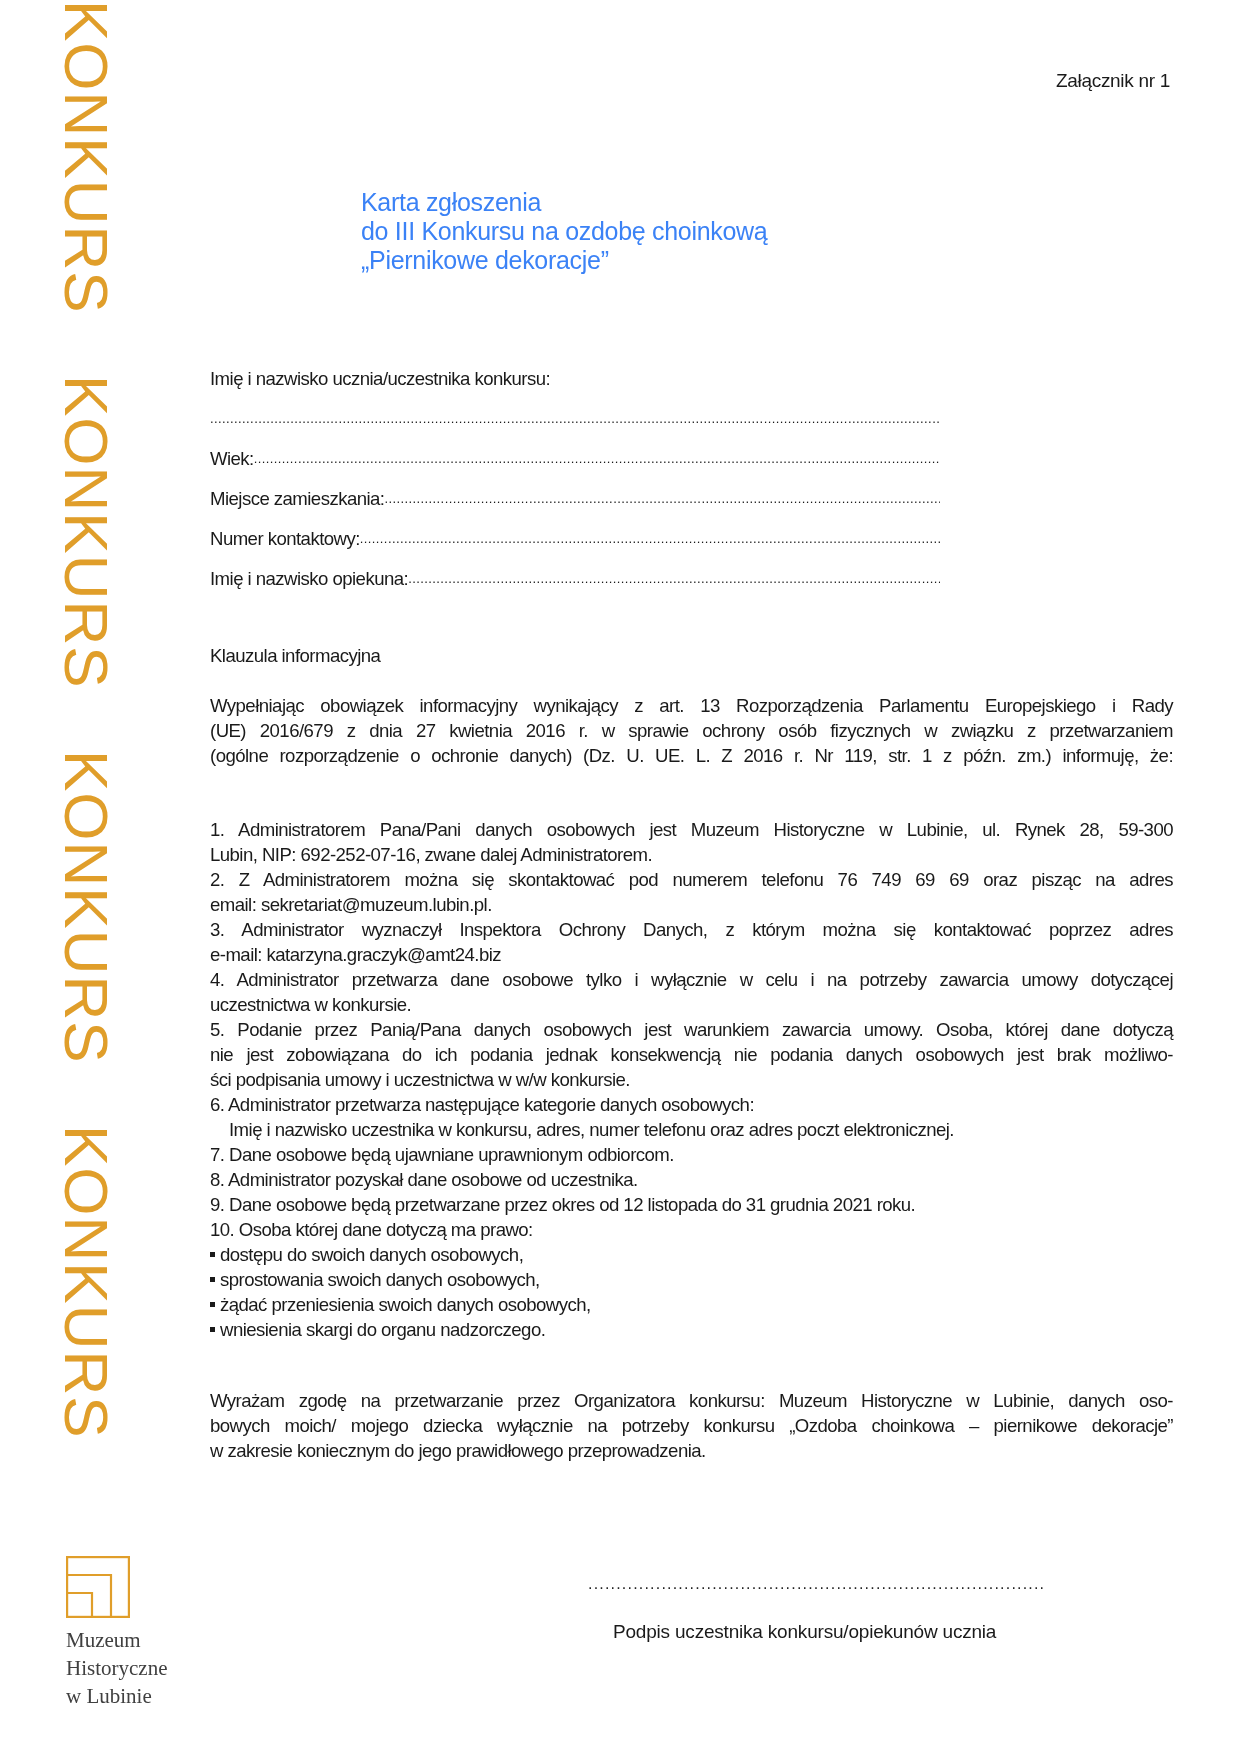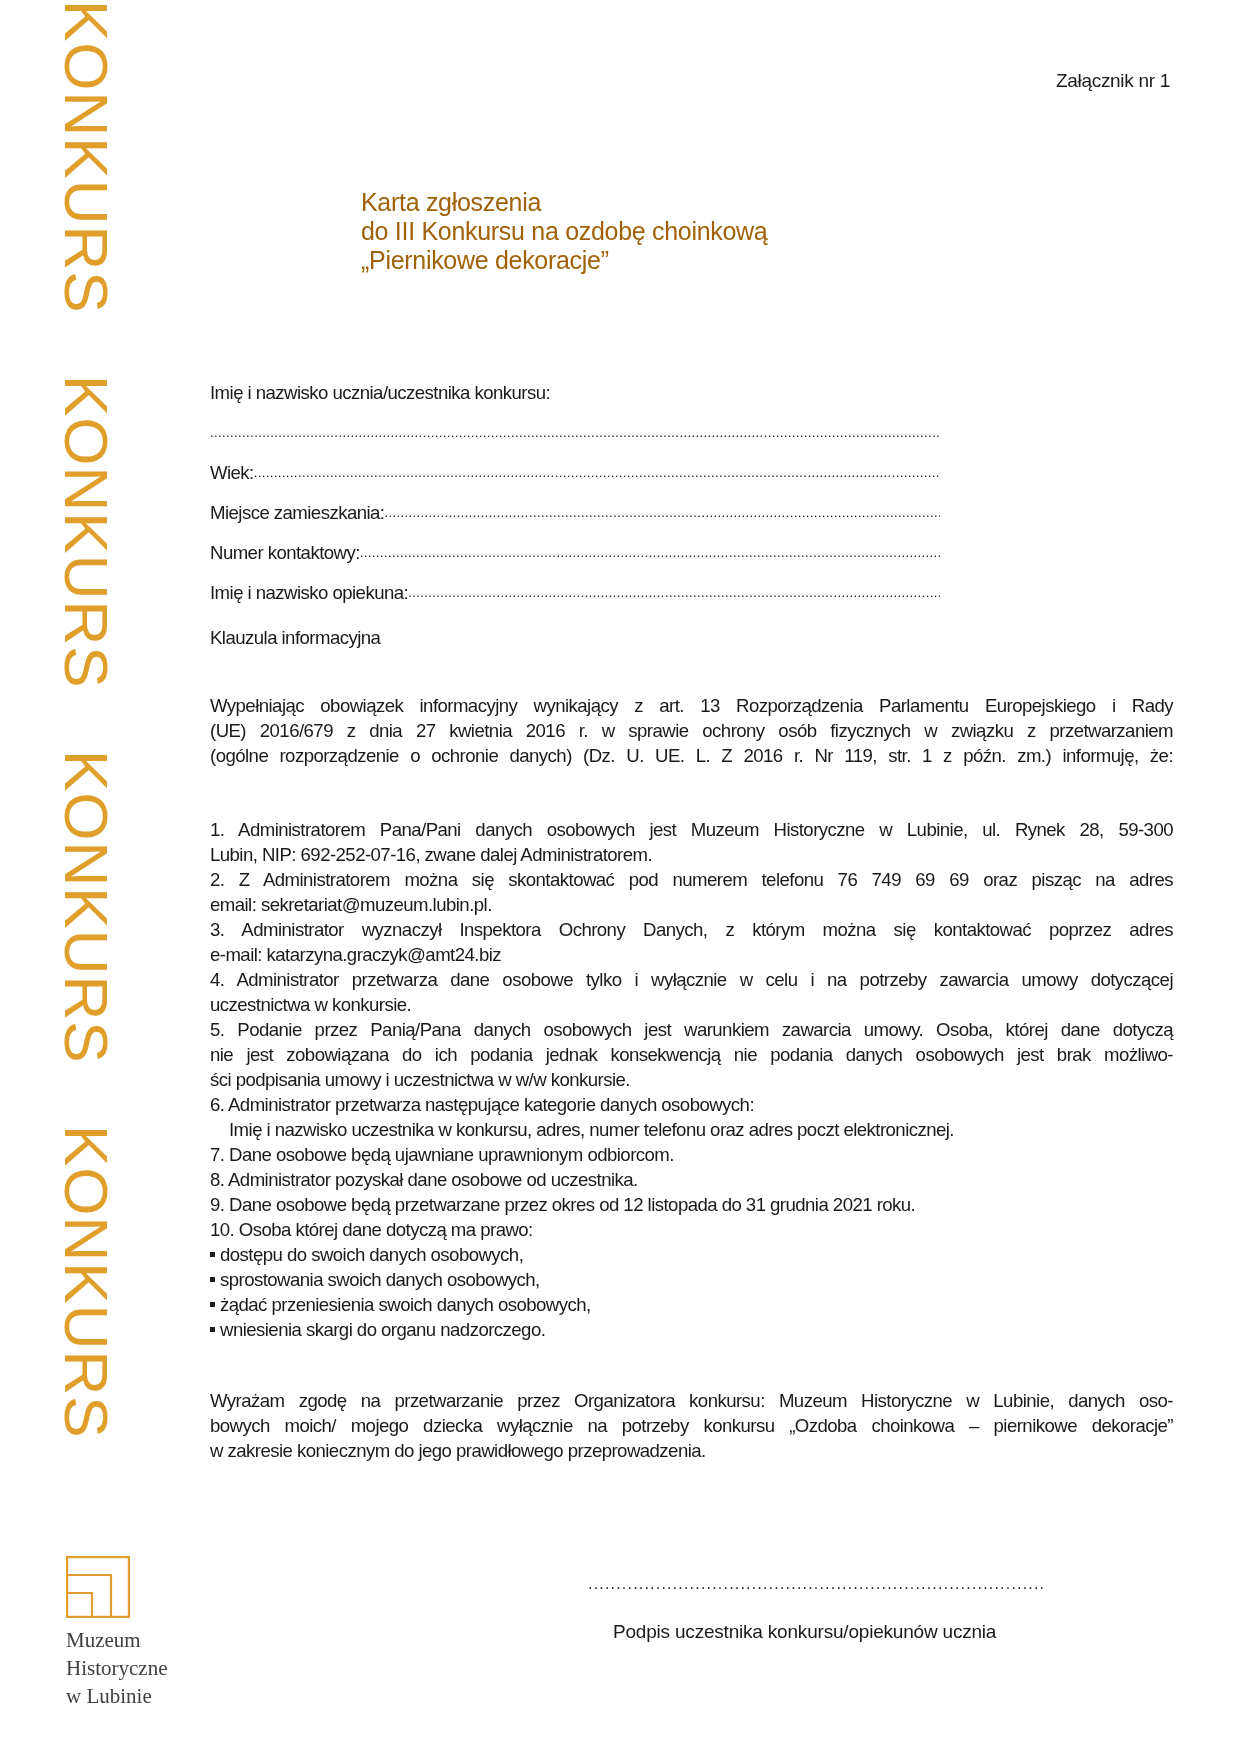--- a/index.html
+++ b/index.html
@@ -13,31 +13,31 @@
           font-family: "Liberation Sans", sans-serif; font-weight: 400; }
   .band span { display: inline-block; width: 375px; letter-spacing: 1px; }
 
   
   .logo { position: absolute; left: 66px; top: 1556px; width: 64px; height: 62px; }
   .logo-text { position: absolute; left: 66px; top: 1626px; color: #404040;
                font-family: "Liberation Serif", serif; font-size: 21px; line-height: 28px; }
 
   .attach { position: absolute; right: 70px; top: 70px; font-size: 19px; letter-spacing: -0.3px; text-align: right; }
 
-  .title { position: absolute; left: 361px; top: 188px; font-size: 25px; line-height: 29px; letter-spacing: -0.3px; color:#a16207; }
+  .title { position: absolute; left: 361px; top: 188px; font-size: 25px; line-height: 29px; letter-spacing: -0.3px; color:#3b82f6; }
 
   .txt { font-size: 18.6px; letter-spacing: -0.55px; line-height: 25px; }
 
   .form { position: absolute; left: 210px; top: 366px; width: 730px; }
-  .form .row { height: 40px; line-height: 26px; white-space: nowrap; overflow: hidden; display: flex; align-items: flex-end; }
+  .form .row { height: 40px; line-height: 26px; white-space: nowrap; overflow: hidden; display: flex; }
   .form .row .lbl { flex: none; }
   .form .row .dots { flex: 1; overflow: hidden; white-space: nowrap; letter-spacing: 0.4px; font-size: 13px; line-height: 26px; }
   .form .row .dots::before { content: "....................................................................................................................................................................................................................................................................................................."; }
 
-  .klauzula { position: absolute; left: 210px; top: 625px; }
+  .klauzula { position: absolute; left: 210px; top: 643px; }
 
   .para { position: absolute; left: 210px; width: 963px; }
   .para .ln { display: block; text-align: justify; text-align-last: justify; white-space: nowrap; height: 25px; }
   .para .ln.last { text-align-last: left; }
   .para .ln.indent { padding-left: 19px; }
   .bullet::before { content: ""; display: inline-block; width: 5px; height: 5px; background: #1a1a1a; margin-right: 5px; vertical-align: 4px; }
 
   .sig-dots { position: absolute; left: 588px; top: 1575px; width: 455px; overflow: hidden; white-space: nowrap;
               font-size: 16px; letter-spacing: 1.2px; color:#222; }
   .sig-dots::before { content: "...................................................................................................................................."; }

